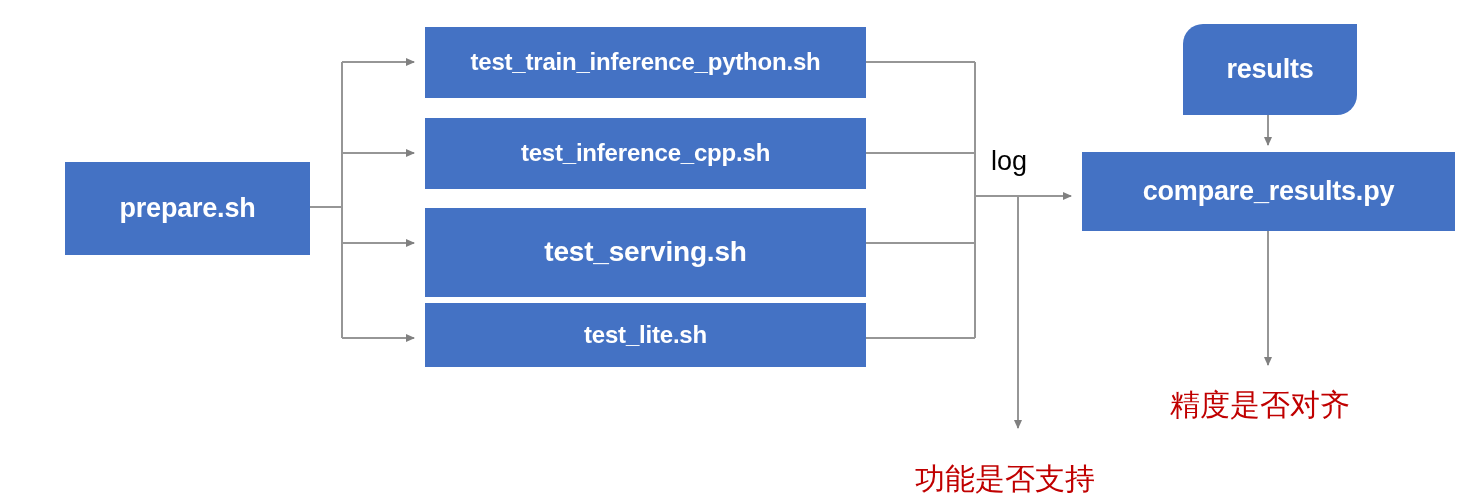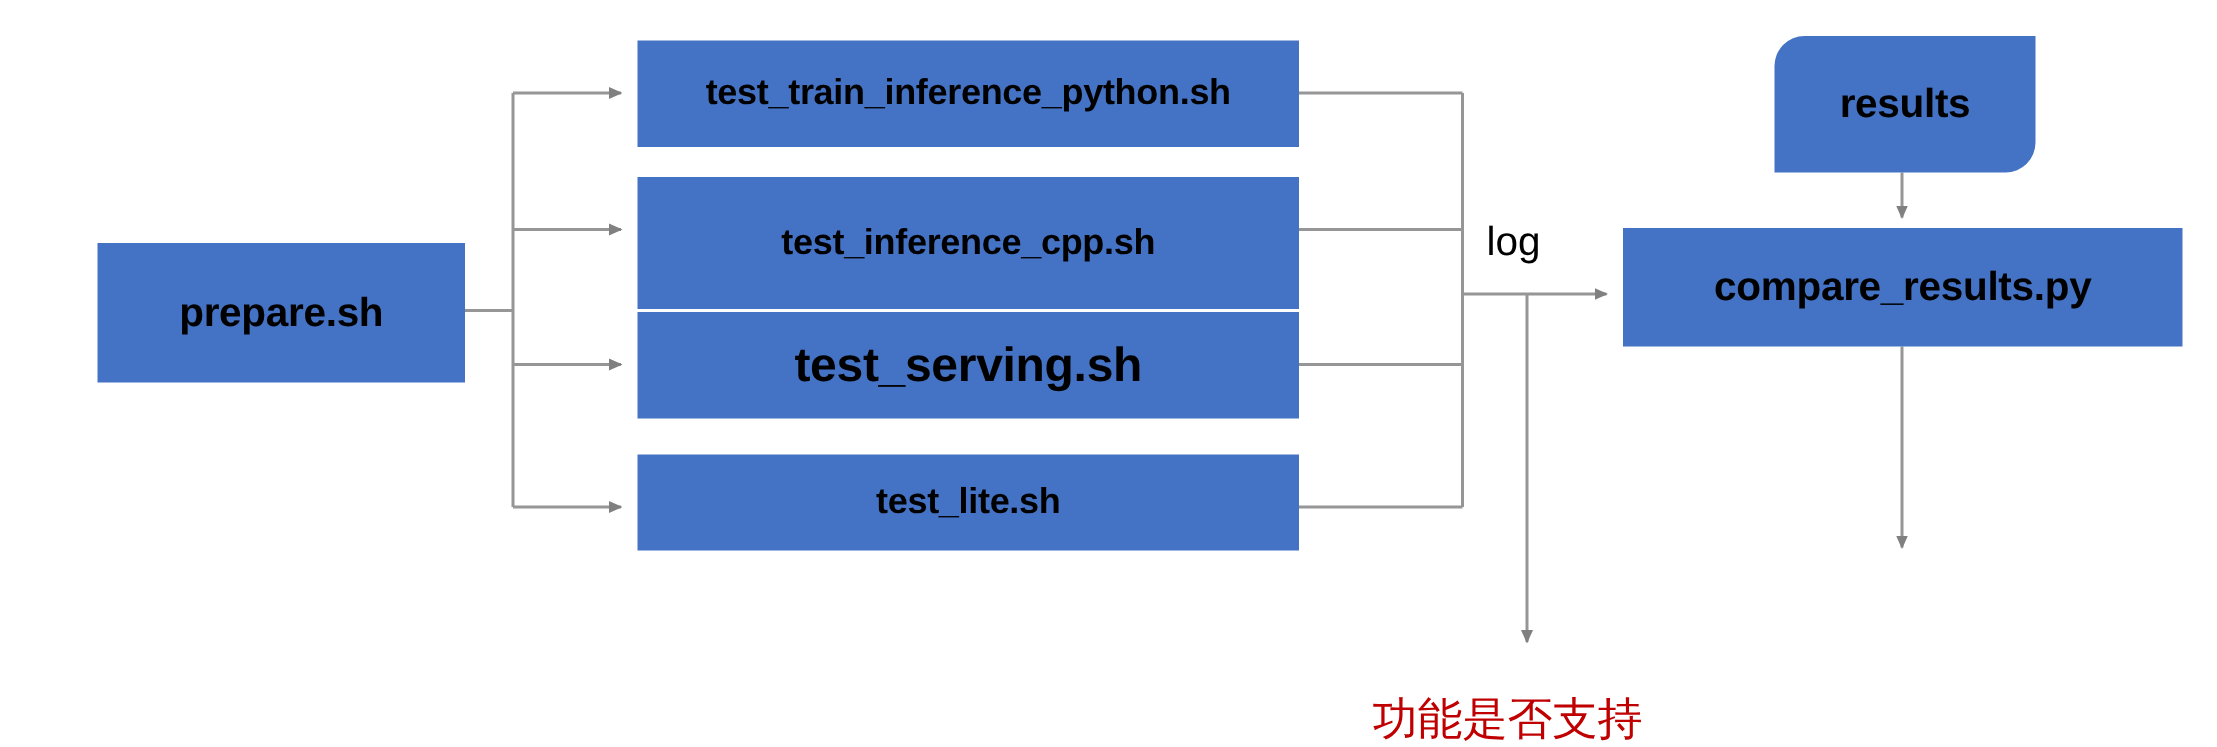--- a/index.html
+++ b/index.html
@@ -22,21 +22,21 @@
     position: absolute;
     left: 0;
     top: 0;
     width: 1478px;
     height: 498px;
     pointer-events: none;
   }
   .node {
     position: absolute;
     background: #4472C4;
-    color: #000000;
+    color: #ffffff;
     display: flex;
     align-items: center;
     justify-content: center;
     font-weight: bold;
     letter-spacing: -0.2px;
     box-sizing: border-box;
     text-align: center;
     line-height: 1.1;
   }
   .node.rounded {
@@ -45,26 +45,26 @@
   #node-prepare {
     left: 17px;  top: 162px;  width: 245px;  height: 93px;
     font-size: 27px;
     margin-left: 48px;
   }
   #node-train-python {
     left: 425px; top: 27px;   width: 441px;  height: 71px;
     font-size: 24px;
   }
   #node-inference-cpp {
-    left: 425px; top: 118px;  width: 441px;  height: 88px;
+    left: 425px; top: 118px;  width: 441px;  height: 71px;
     font-size: 24px;
   }
   #node-serving {
-    left: 425px; top: 208px;  width: 441px;  height: 71px;
-    font-size: 32px;
+    left: 425px; top: 208px;  width: 441px;  height: 89px;
+    font-size: 28px;
   }
   #node-lite {
     left: 425px; top: 303px;  width: 441px;  height: 64px;
     font-size: 24px;
   }
   #node-results {
     left: 1183px; top: 24px;  width: 174px;  height: 91px;
     font-size: 27px;
   }
   #node-compare {
@@ -185,14 +185,15 @@
   </div>
 
   <div class="node" id="node-compare">
     <span>compare_results.py</span>
   </div>
 
   <div class="edge-label" id="label-log">log</div>
 
   <div class="annotation" id="annotation-function">功能是否支持</div>
 
+  <div class="annotation" id="annotation-precision">精度是否对齐</div>
 
 </div>
 
 </body></html>

